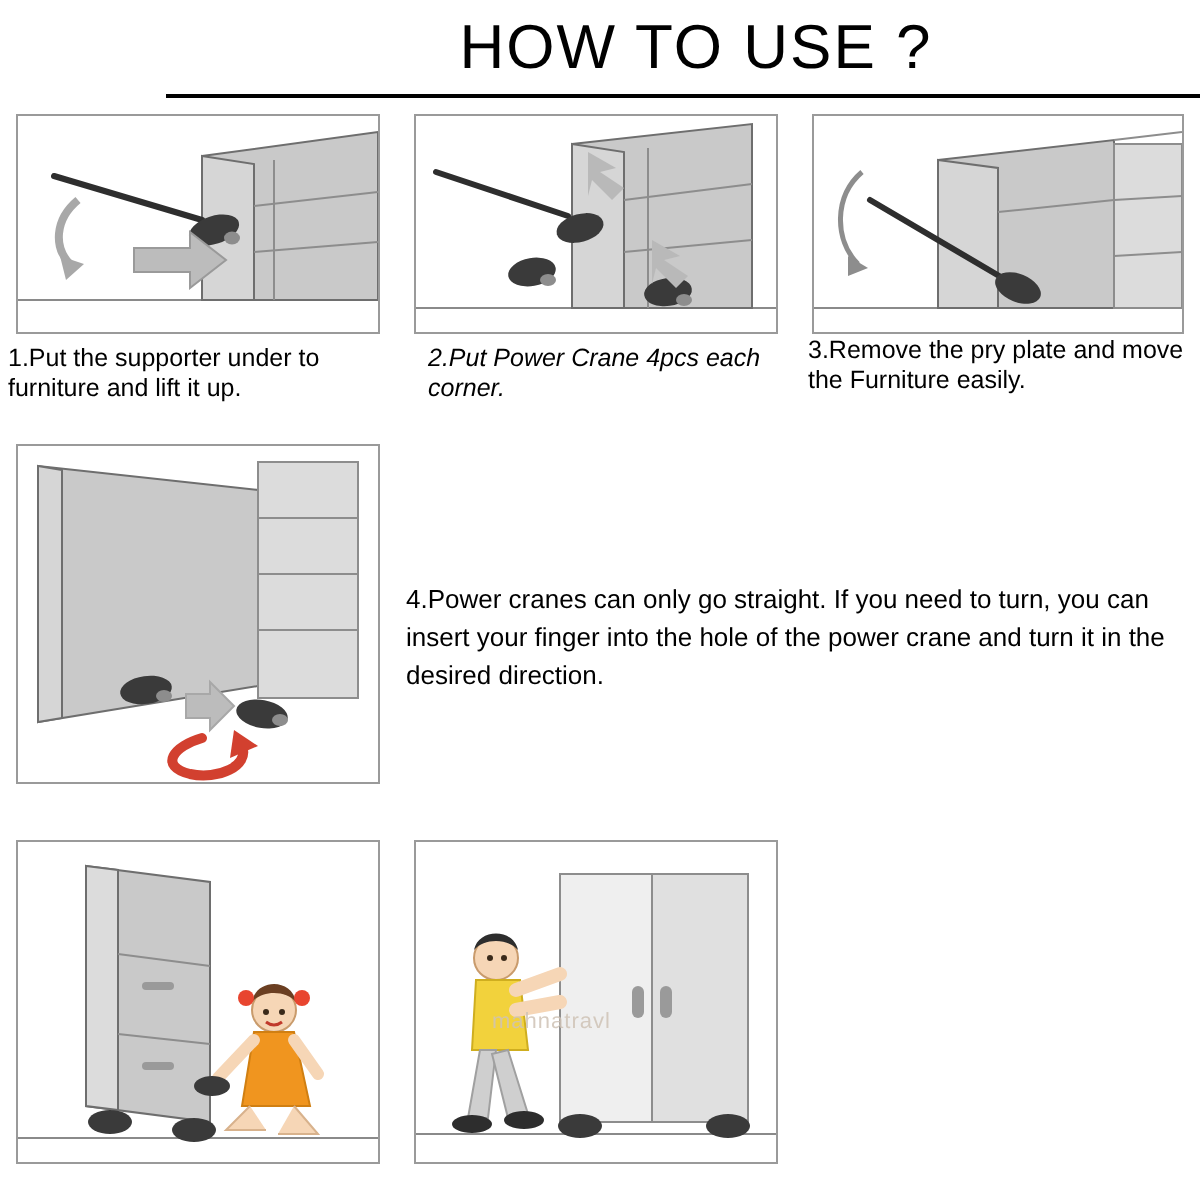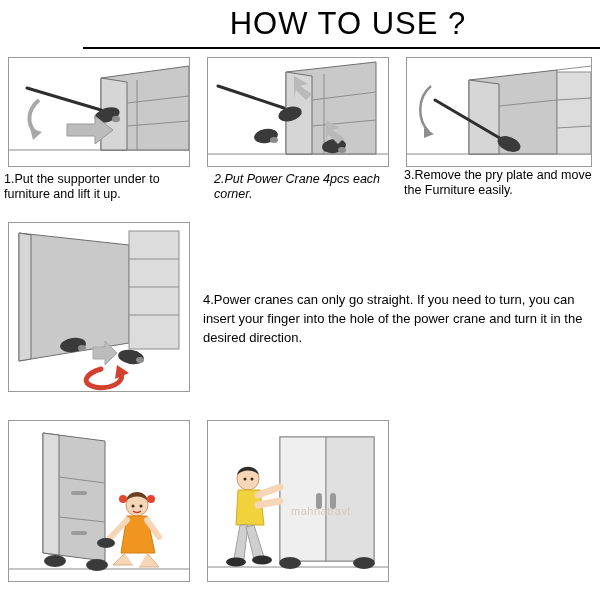--- a/index.html
+++ b/index.html
@@ -72,21 +72,20 @@
   #p5 { left: 8px;   top: 420px; width: 182px; height: 162px; }
   #p6 { left: 207px; top: 420px; width: 182px; height: 162px; }
 
   svg { display: block; }
   .wm {
     position: absolute;
     font-size: 11px;
     color: #cfc3b6;
     letter-spacing: 0.5px;
     opacity: .85;
-    margin-left: 45px;
   }
 </style>
 </head>
 <body>
 
 <div class="page">
 
   <div class="title">HOW TO USE ?</div>
   <div class="title-rule"></div>
 

